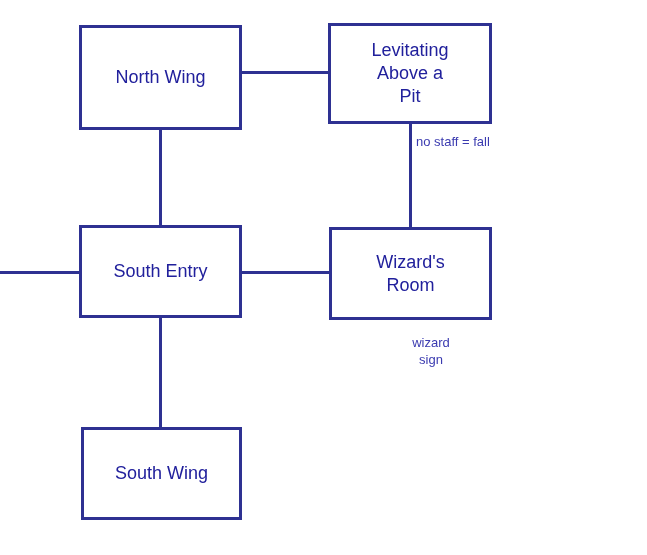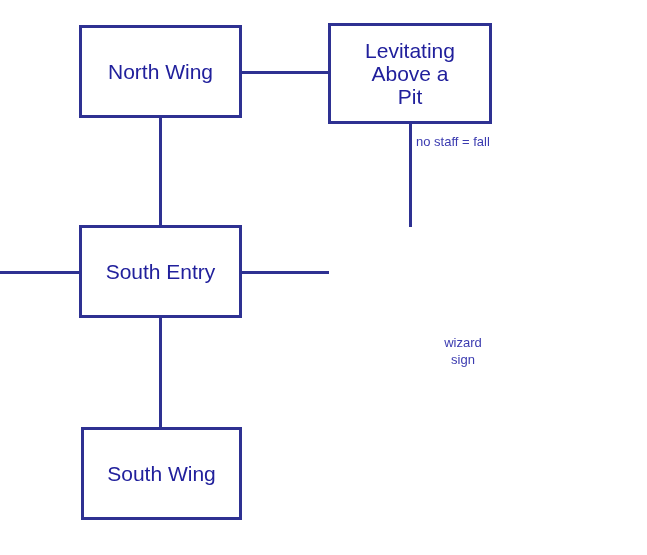--- a/index.html
+++ b/index.html
@@ -22,21 +22,21 @@
     box-sizing: border-box;
     background: #ffffff;
     border: 3px solid #2e3192;
     display: flex;
     align-items: center;
     justify-content: center;
     z-index: 3;
   }
   .node-label {
     color: #21209c;
-    font-size: 21px;
+    font-size: 18px;
     line-height: 23px;
     text-align: center;
     white-space: pre-line;
     letter-spacing: 0px;
   }
   .edge {
     position: absolute;
     background: #2e3192;
     z-index: 1;
   }
@@ -62,37 +62,41 @@
   <div class="edge edge-v" style="left:159px; top:118px; height:107px;"></div>
 
   <div class="edge edge-h" style="left:242px; top:271px; width:87px;"></div>
 
   <div class="edge edge-h" style="left:0px; top:271px; width:79px;"></div>
 
   <div class="edge edge-v" style="left:159px; top:318px; height:109px;"></div>
 
   <div class="edge edge-v" style="left:409px; top:124px; height:103px;"></div>
 
-  <div class="node" style="left:79px; top:25px; width:163px; height:93px;">
+  <div class="node" style="left:79px; top:25px; width:163px; height:105px;">
     <div class="node-label">North Wing</div>
   </div>
 
   <div class="node" style="left:328px; top:23px; width:164px; height:101px;">
     <div class="node-label">Levitating
 Above a
 Pit</div>
   </div>
 
   <div class="node" style="left:79px; top:225px; width:163px; height:93px;">
     <div class="node-label">South Entry</div>
   </div>
 
+  <div class="node" style="left:329px; top:227px; width:163px; height:93px;">
+    <div class="node-label">Wizard's
+Room</div>
+  </div>
 
   <div class="node" style="left:81px; top:427px; width:161px; height:93px;">
     <div class="node-label">South Wing</div>
   </div>
 
   <div class="edge-label" style="left:416px; top:133px; text-align:center;">no staff = fall</div>
 
-  <div class="edge-label" style="left:396px; top:334px; width:134px; text-align:center;">wizard
+  <div class="edge-label" style="left:364px; top:334px; width:134px; text-align:center;">wizard
 sign</div>
 
 </div>
 
 </body></html>

